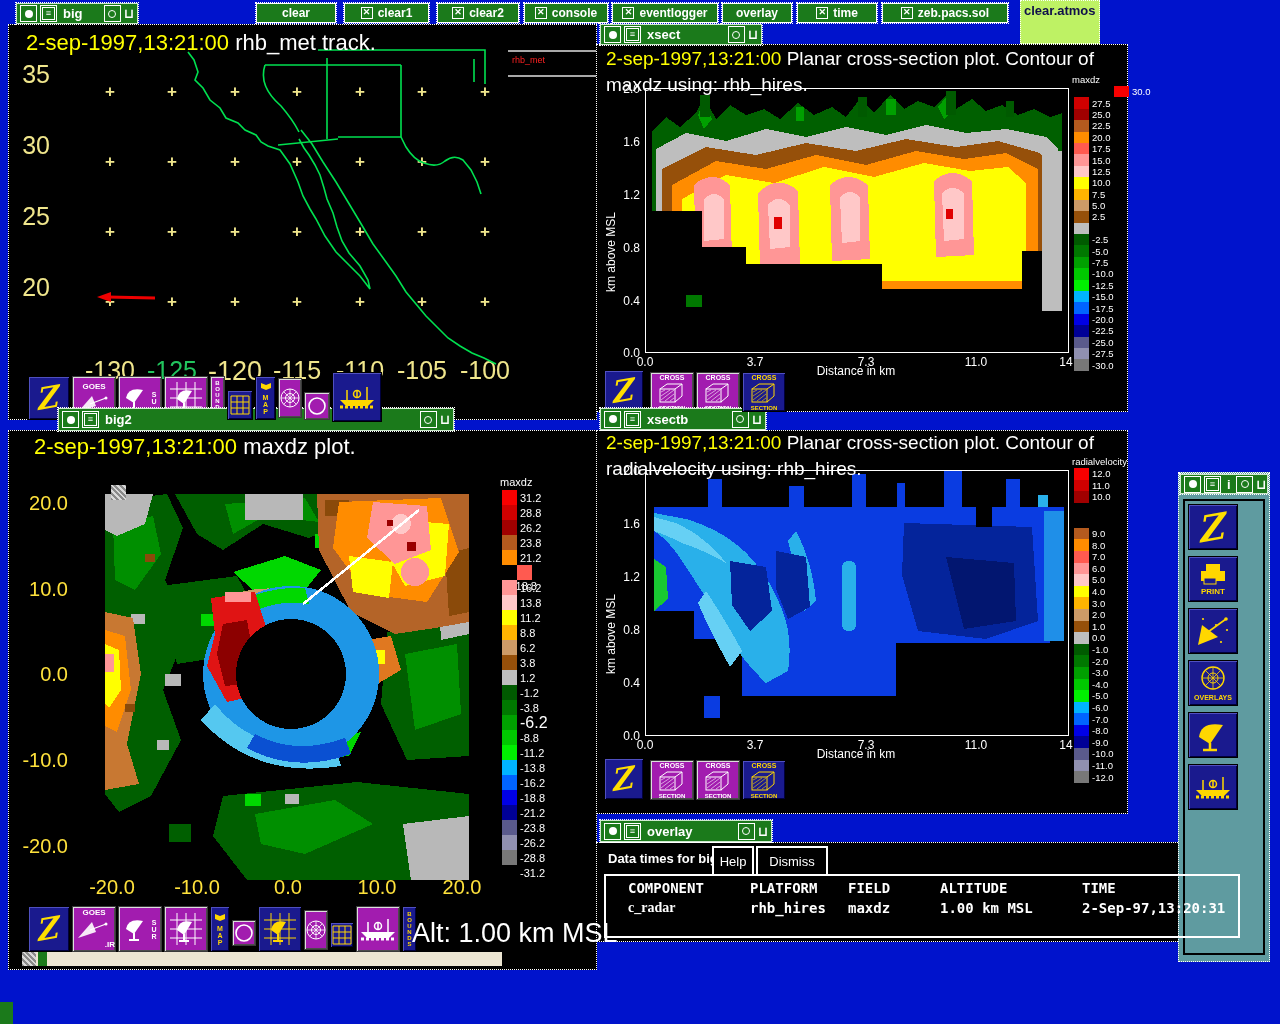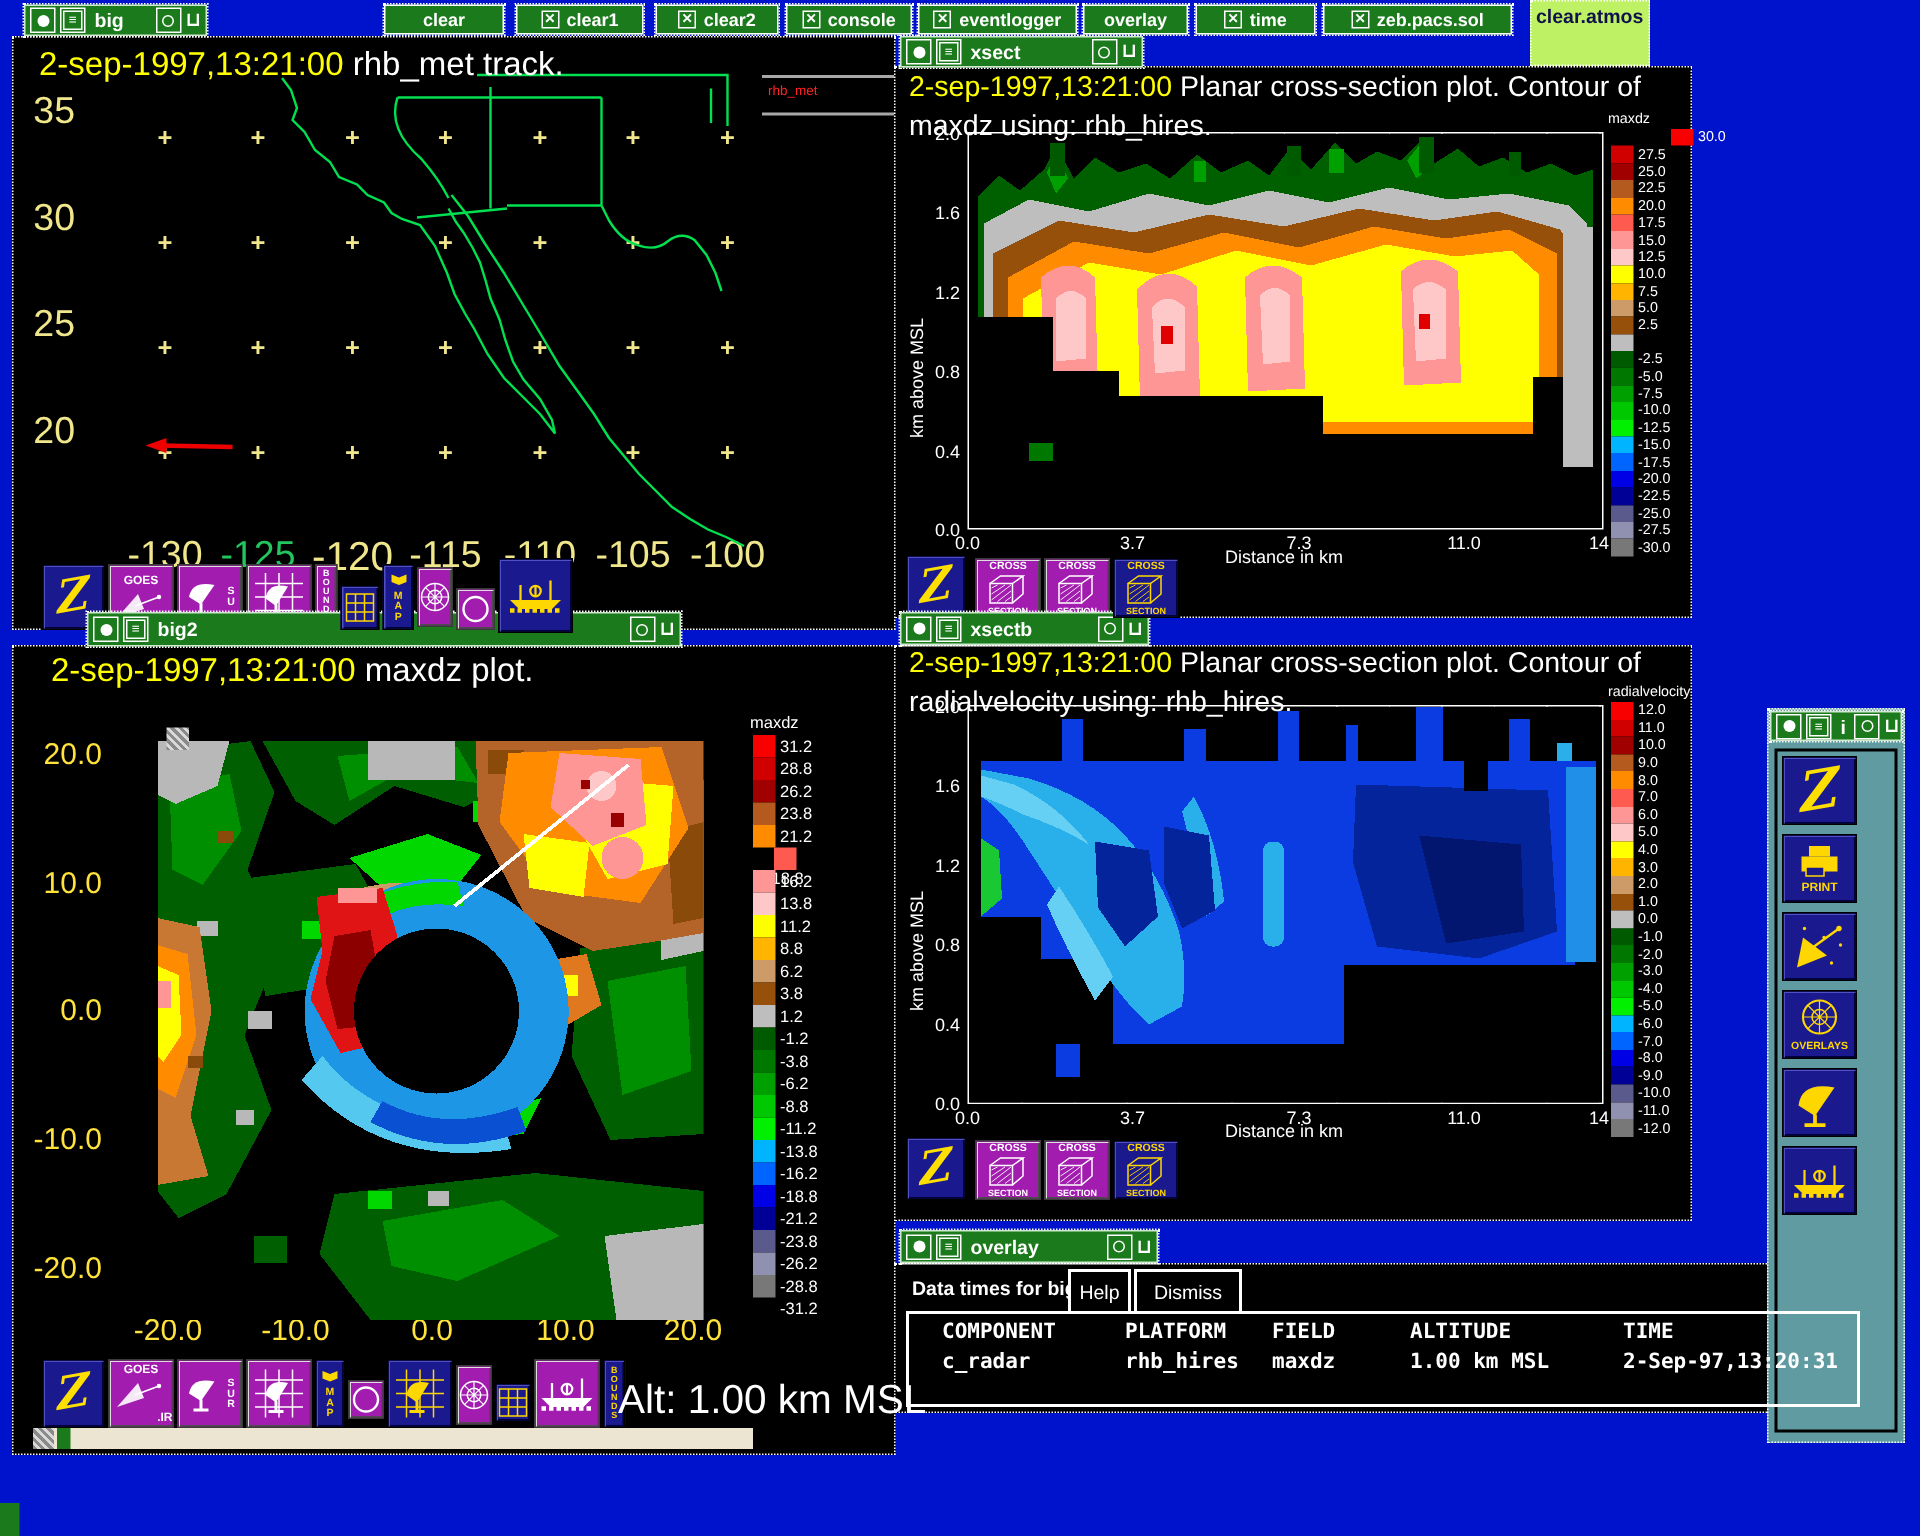--- a/index.html
+++ b/index.html
@@ -283,21 +283,21 @@
 
   <div class="wlab" style="left:608px;top:851px;font:bold 13px 'Liberation Sans',sans-serif">Data times for big2</div>
   <div class="dlg-btn" style="left:712px;top:846px;width:38px;height:26px">Help</div>
   <div class="dlg-btn" style="left:756px;top:846px;width:68px;height:26px">Dismiss</div>
   <div style="position:absolute;left:604px;top:874px;width:636px;height:64px;border:2px solid #fff;box-sizing:border-box;z-index:5" id="ov-table">
       <span class="mono" style="position: absolute; left: 22px; top: 4px; color: rgb(255, 255, 255); font-weight: bold; font-size: 14px; white-space: pre;">COMPONENT</span>
       <span class="mono" style="position: absolute; left: 144px; top: 4px; color: rgb(255, 255, 255); font-weight: bold; font-size: 14px; white-space: pre;">PLATFORM</span>
       <span class="mono" style="position: absolute; left: 242px; top: 4px; color: rgb(255, 255, 255); font-weight: bold; font-size: 14px; white-space: pre;">FIELD</span>
       <span class="mono" style="position: absolute; left: 334px; top: 4px; color: rgb(255, 255, 255); font-weight: bold; font-size: 14px; white-space: pre;">ALTITUDE</span>
       <span class="mono" style="position: absolute; left: 476px; top: 4px; color: rgb(255, 255, 255); font-weight: bold; font-size: 14px; white-space: pre;">TIME</span>
-      <span class="mono" style="position: absolute; left: 22px; top: 24px; color: rgb(255, 255, 255); font-weight: bold; font-size: 14px; white-space: pre;">c_radar</span>
+      <span class="mono" style="position: absolute; left: 22px; top: 24px; color: rgb(255, 255, 255); font-weight: bold; font-size: 14px; white-space: pre; font-family: Liberation Serif, serif;">c_radar</span>
       <span class="mono" style="position: absolute; left: 144px; top: 24px; color: rgb(255, 255, 255); font-weight: bold; font-size: 14px; white-space: pre;">rhb_hires</span>
       <span class="mono" style="position: absolute; left: 242px; top: 24px; color: rgb(255, 255, 255); font-weight: bold; font-size: 14px; white-space: pre;">maxdz</span>
       <span class="mono" style="position: absolute; left: 334px; top: 24px; color: rgb(255, 255, 255); font-weight: bold; font-size: 14px; white-space: pre;">1.00 km MSL</span>
       <span class="mono" style="position: absolute; left: 476px; top: 24px; color: rgb(255, 255, 255); font-weight: bold; font-size: 14px; white-space: pre;">2-Sep-97,13:20:31</span>
     </div>
 
   <div id="popup-atmos" style="position:absolute;left:1020px;top:0;width:80px;height:44px;background:#bef264;border:1px dotted #fff;z-index:50;overflow:hidden;box-sizing:border-box">
     <span style="font:bold 13px 'Liberation Sans',sans-serif;color:#10104a;white-space:nowrap;position:absolute;left:3px;top:2px">clear.atmos</span>
   </div>
 
@@ -568,21 +568,21 @@
       <div class="cb-row" style="height: 15px;">
         <span class="cb-sw" style="background: rgb(0, 90, 0);"></span>
         <span class="cb-lab" style="font-size: 11px;">-1.2</span>
       </div>
       <div class="cb-row" style="height: 15px;">
         <span class="cb-sw" style="background: rgb(0, 120, 0);"></span>
         <span class="cb-lab" style="font-size: 11px;">-3.8</span>
       </div>
       <div class="cb-row" style="height: 15px;">
         <span class="cb-sw" style="background: rgb(0, 160, 0);"></span>
-        <span class="cb-lab" style="font-size: 11px; text-align: center;">-6.2</span>
+        <span class="cb-lab" style="font-size: 16px; text-align: center;">-6.2</span>
       </div>
       <div class="cb-row" style="height: 15px;">
         <span class="cb-sw" style="background: rgb(0, 200, 0);"></span>
         <span class="cb-lab" style="font-size: 11px;">-8.8</span>
       </div>
       <div class="cb-row" style="height: 15px;">
         <span class="cb-sw" style="background: rgb(0, 240, 0);"></span>
         <span class="cb-lab" style="font-size: 11px;">-11.2</span>
       </div>
       <div class="cb-row" style="height: 15px;">
@@ -728,21 +728,21 @@
         <span class="cb-lab" style="font-size: 9.5px;">12.0</span>
       </div>
       <div class="cb-row" style="height: 11.6px;">
         <span class="cb-sw" style="background: rgb(208, 0, 0);"></span>
         <span class="cb-lab" style="font-size: 9.5px;">11.0</span>
       </div>
       <div class="cb-row" style="height: 11.6px;">
         <span class="cb-sw" style="background: rgb(160, 0, 0);"></span>
         <span class="cb-lab" style="font-size: 9.5px;">10.0</span>
       </div>
-      <div class="cb-row" style="height: 11.6px;">
+      <div class="cb-row" style="height: 11.6px; margin-top: 25px;">
         <span class="cb-sw" style="background: rgb(180, 90, 30);"></span>
         <span class="cb-lab" style="font-size: 9.5px;">9.0</span>
       </div>
       <div class="cb-row" style="height: 11.6px;">
         <span class="cb-sw" style="background: rgb(255, 140, 0);"></span>
         <span class="cb-lab" style="font-size: 9.5px;">8.0</span>
       </div>
       <div class="cb-row" style="height: 11.6px;">
         <span class="cb-sw" style="background: rgb(255, 90, 80);"></span>
         <span class="cb-lab" style="font-size: 9.5px;">7.0</span>

